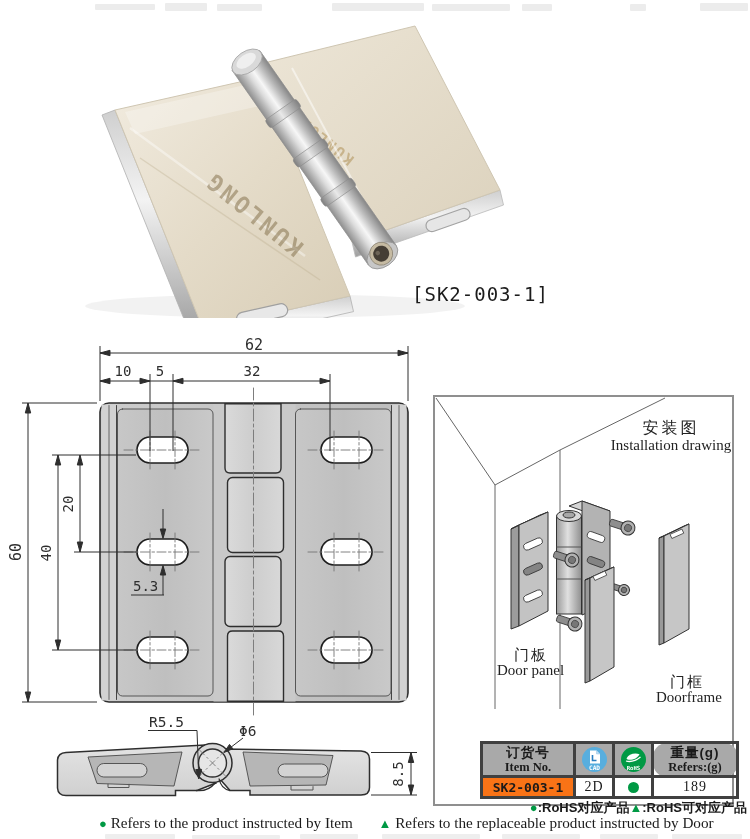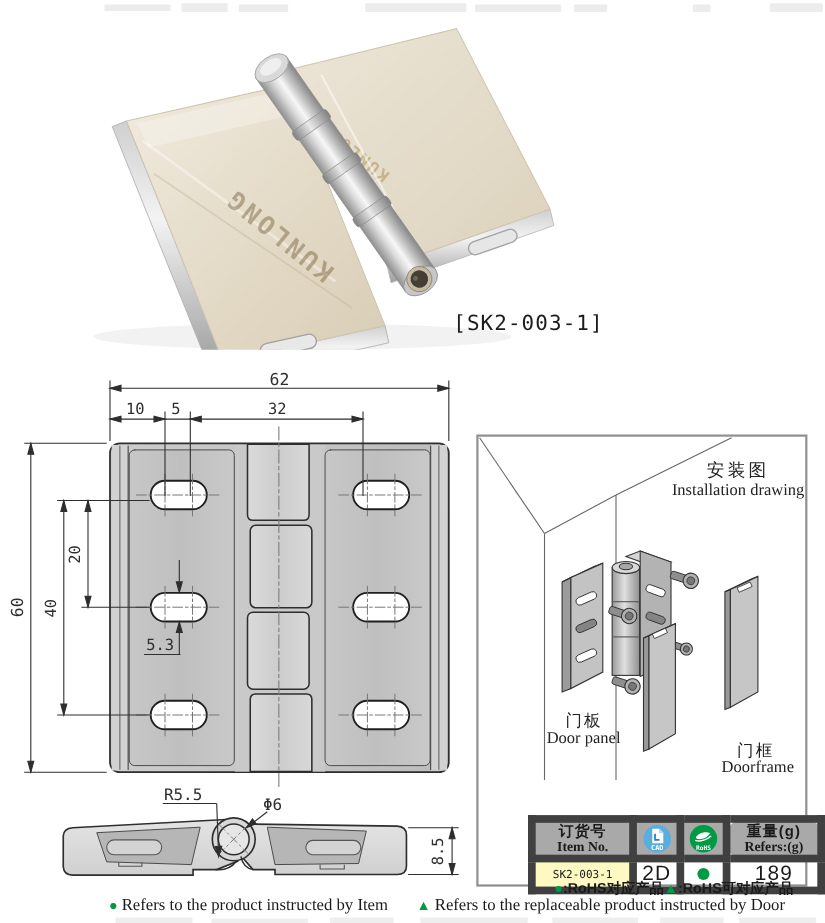--- a/index.html
+++ b/index.html
@@ -7,31 +7,31 @@
         font-family:"Liberation Sans",sans-serif;color:#1a1a1a;}
   .abs{position:absolute;}
   .ghost{position:absolute;background:#ececec;border-radius:1px;}
   .ghost.b{background:#e0e0e0;opacity:.55;}
   .code-label{font-family:"DejaVu Sans Mono",monospace;font-size:19px;letter-spacing:1px;color:#1c1c1c;}
   
   .install-panel{position:absolute;left:433px;top:395px;width:301px;height:411px;
      box-sizing:border-box;border:2.5px solid #8f8f8f;border-radius:0;overflow:hidden;background:#fff;}
   
   .spec{position:absolute;left:480px;top:741px;border-collapse:collapse;table-layout:fixed;}
-  .spec td{border:7px solid #404040;text-align:center;vertical-align:middle;padding:0;}
+  .spec td{border:3px solid #404040;text-align:center;vertical-align:middle;padding:0;}
   .spec{border:2px solid #4c4c4c;}
   .spec .hdr{background:#a9a9a9;height:34px;}
   .spec .cn{font-size:13.5px;font-weight:bold;line-height:15px;letter-spacing:1px;}
   .spec .en{font-family:"Liberation Serif",serif;font-size:12.5px;line-height:14px;font-weight:bold;letter-spacing:0;}
   .spec .row{height:20px;}
-  .cell-item{background:#fef9c3;font-family:"DejaVu Sans Mono",monospace;font-weight:normal;font-size:10px;}
-  .cell-mono{font-family:Liberation Sans, sans-serif;font-size:19px;letter-spacing:1px;}
+  .cell-item{background:#f97316;font-family:"DejaVu Sans Mono",monospace;font-weight:bold;font-size:13px;}
+  .cell-mono{font-family:Liberation Serif, serif;font-size:14px;letter-spacing:1px;}
   .dot{display:inline-block;width:11px;height:11px;border-radius:50%;background:#009944;vertical-align:middle;}
   
-  .legend-cn{position:absolute;left:478px;top:799px;width:269px;display:flex;justify-content:center;
+  .legend-cn{position:absolute;left:478px;top:799px;width:269px;display:flex;justify-content:flex-end;
      font-size:13px;font-weight:bold;white-space:nowrap;}
   .legend-cn .sym{color:#009944;}
   .legend-en{position:absolute;left:99px;top:814px;width:655px;font-family:"Liberation Serif",serif;
      font-size:15.2px;white-space:nowrap;}
   .legend-en .sym{color:#009944;font-size:13px;}
   .legend-en .gap{display:inline-block;width:22px;}
   svg text{font-family:"DejaVu Sans Mono",monospace;}
   svg text.cjk{font-family:"Liberation Sans",sans-serif;}
   svg text.serif{font-family:"Liberation Serif",serif;}
 </style>

